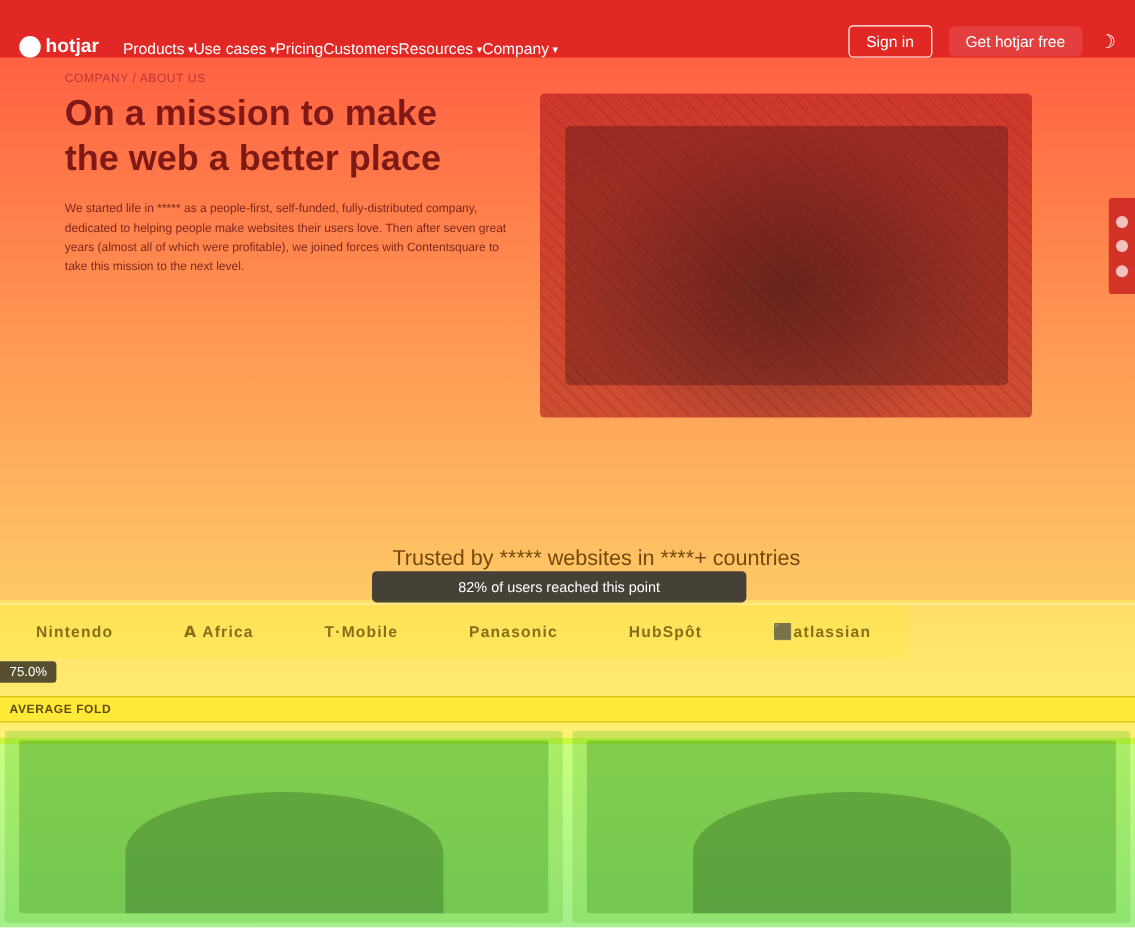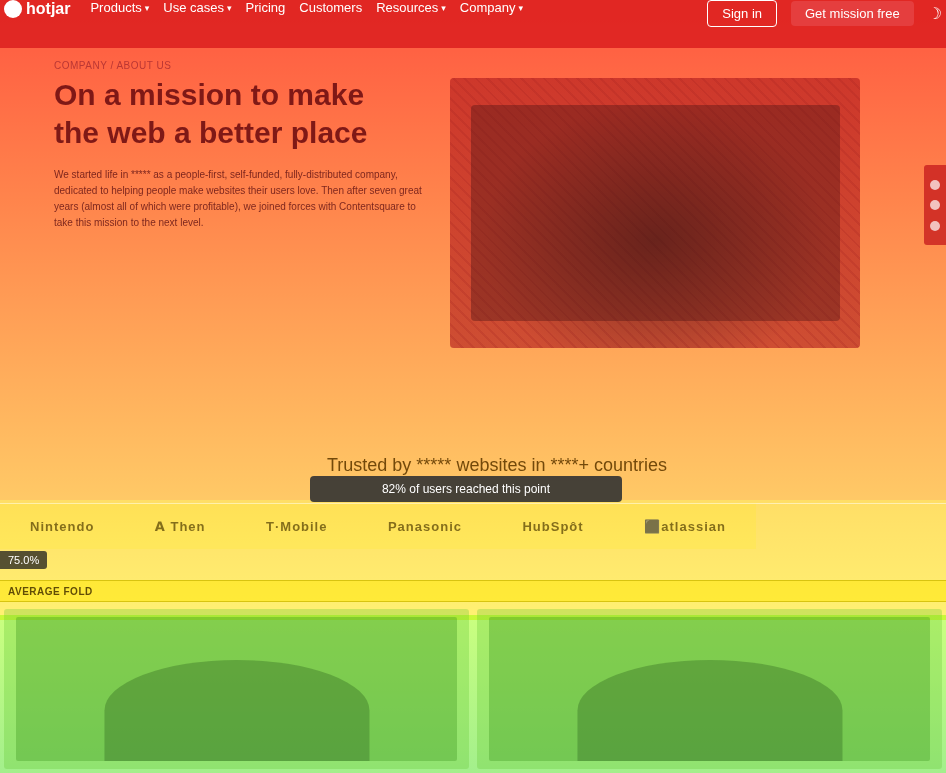--- a/index.html
+++ b/index.html
@@ -13,22 +13,22 @@
       overflow: hidden;
     }
 
     
     .navbar {
       position: absolute;
       top: 0; left: 0; right: 0;
       height: 48px;
       background: rgba(220, 30, 30, 0.85);
       display: flex;
-      align-items: flex-start;
-      padding: 0 4px;
+      align-items: flex-end;
+      padding: 0 16px;
       z-index: 10;
     }
     .navbar-logo {
       display: flex;
       align-items: center;
       margin-right: 20px;
     }
     .logo-icon {
       width: 18px;
       height: 18px;
@@ -37,21 +37,20 @@
       margin-right: 4px;
       position: relative;
     }
     .logo-text {
       color: #fff;
       font-size: 16px;
       font-weight: bold;
     }
     .navbar-nav {
       display: flex;
-      gap: 14px;
       flex: 1;
     }
     .nav-item {
       color: #fff;
       font-size: 13px;
       cursor: pointer;
       display: flex;
       align-items: center;
       gap: 3px;
     }
@@ -400,21 +399,21 @@
           <span>Resources</span>
           <span class="chevron">▾</span>
         </span>
         <span class="nav-item">
           <span>Company</span>
           <span class="chevron">▾</span>
         </span>
       </div>
       <div class="navbar-actions">
         <button class="btn-signin">Sign in</button>
-        <button class="btn-getstarted">Get mission free</button>
+        <button class="btn-getstarted">Get hotjar free</button>
         <span class="theme-toggle">☽</span>
       </div>
     </nav>
 
     <div class="breadcrumb">COMPANY / ABOUT US</div>
 
     <div class="hero">
       <h1 class="hero-title">
         <span>On a mission to make</span><br>
         <span>the web a better place</span>
@@ -443,21 +442,21 @@
     </div>
 
     <div class="scroll-line"></div>
 
     <div class="percent-badge">
       <span>75.0%</span>
     </div>
 
     <div class="logos-bar">
       <span class="logo-item">Nintendo</span>
-      <span class="logo-item">𝗔 Then</span>
+      <span class="logo-item">𝗔 Africa</span>
       <span class="logo-item">T·Mobile</span>
       <span class="logo-item">Panasonic</span>
       <span class="logo-item">HubSpôt</span>
       <span class="logo-item">⬛atlassian</span>
     </div>
 
     <div class="avg-fold-banner">
       <span class="avg-fold-label">AVERAGE FOLD</span>
     </div>
 

